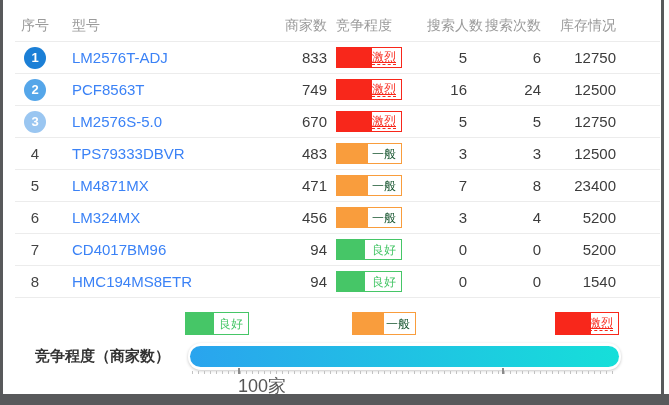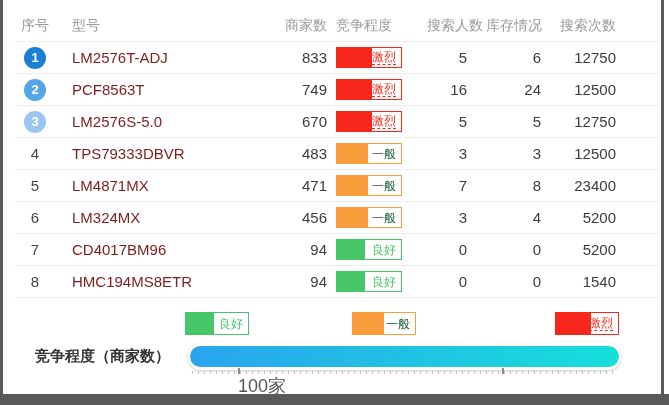--- a/index.html
+++ b/index.html
@@ -21,36 +21,36 @@
   .cell{box-sizing:border-box;white-space:nowrap;}
   .c-seq{width:40px;text-align:center;}
   .c-model{width:215px;padding-left:17px;text-align:left;}
   .c-merch{width:57px;text-align:right;}
   .c-comp{width:100px;padding-left:9px;text-align:left;}
   .c-people{width:40px;text-align:right;}
   .c-count{width:74px;text-align:right;}
   .c-inv{width:75px;text-align:right;}
   .trow .num{color:#3c3c3c;font-size:15px;}
   .seq-plain{color:#444;font-size:15px;}
-  .model-link{color:#7f1d1d;font-size:15px;text-decoration:none;cursor:pointer;}
+  .model-link{color:#3b82f6;font-size:15px;text-decoration:none;cursor:pointer;}
 
   .num-badge{display:inline-block;width:22px;height:22px;line-height:22px;border-radius:50%;
     color:#fff;font-size:13px;font-weight:bold;text-align:center;}
   .nb1{background:#1b7fd6;}
   .nb2{background:#55a6e9;}
   .nb3{background:#9ac6f1;}
 
   
   .lvl{position:relative;display:inline-flex;align-items:center;justify-content:flex-end;
     width:66px;height:21px;border:1px solid;background:#fff;box-sizing:border-box;vertical-align:middle;}
   .lvl .fill{position:absolute;left:0;top:0;bottom:0;}
   .lvl-label{position:relative;font-size:12px;margin-right:5px;line-height:14px;}
   .lvl-hot{border-color:#f8271b;color:#f8271b;}
   .lvl-hot .fill{width:35px;background:#f8271b;}
-  .lvl-hot .lvl-label{border-bottom:1px dashed #f8271b;}
+  .lvl-hot .lvl-label{border-bottom:1px dashed #f8271b;text-decoration:underline;}
   .lvl-mid{border-color:#f99d3d;color:#14532d;}
   .lvl-mid .fill{width:31px;background:#f99d3d;}
   .lvl-good{border-color:#46c667;color:#46c667;}
   .lvl-good .fill{width:28px;background:#46c667;}
 
   
   .legend-badge{position:absolute;top:312px;width:64px;height:23px;}
   .lg-good{left:185px;}
   .lg-mid{left:352px;}
   .lg-hot{left:555px;}
@@ -74,22 +74,22 @@
 </head>
 <body>
 
 <div class="tbl">
   <div class="trow thead">
     <div class="cell c-seq">序号</div>
     <div class="cell c-model">型号</div>
     <div class="cell c-merch">商家数</div>
     <div class="cell c-comp">竞争程度</div>
     <div class="cell c-people">搜索人数</div>
+    <div class="cell c-count">搜索次数</div>
     <div class="cell c-inv">库存情况</div>
-    <div class="cell c-count">搜索次数</div>
   </div>
 
   <div class="trow">
     <div class="cell c-seq"><span class="num-badge nb1">1</span></div>
     <div class="cell c-model"><a class="model-link">LM2576T-ADJ</a></div>
     <div class="cell c-merch num">833</div>
     <div class="cell c-comp"><span class="lvl lvl-hot">
           <i class="fill"></i>
           <span class="lvl-label">激烈</span>
         </span></div>

